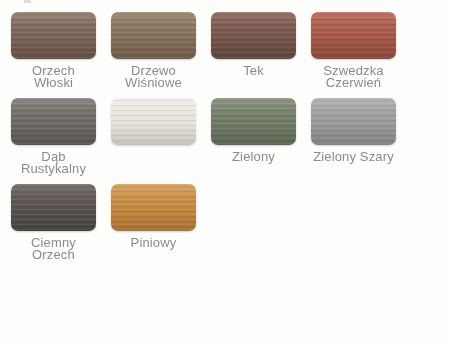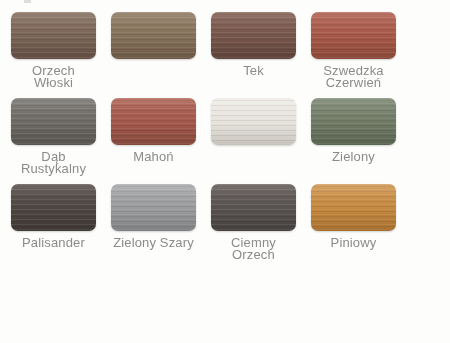--- a/index.html
+++ b/index.html
@@ -108,20 +108,22 @@
           <div class="swatch-grain"></div>
           <div class="swatch-sheen"></div>
         </div>
         <div class="swatch-label">Orzech Włoski</div>
       </div>
       <div class="swatch-cell">
         <div class="swatch-chip" style="background: linear-gradient(rgb(144, 123, 99) 0%, rgb(133, 112, 89) 50%, rgb(119, 99, 78) 100%);">
           <div class="swatch-grain"></div>
           <div class="swatch-sheen"></div>
         </div>
+        <div class="swatch-label">Drzewo
+Wiśniowe</div>
       </div>
       <div class="swatch-cell">
         <div class="swatch-chip" style="background: linear-gradient(rgb(130, 95, 82) 0%, rgb(118, 86, 75) 50%, rgb(104, 74, 65) 100%);">
           <div class="swatch-grain"></div>
           <div class="swatch-sheen"></div>
         </div>
         <div class="swatch-label">Tek</div>
       </div>
       <div class="swatch-cell">
         <div class="swatch-chip" style="background: linear-gradient(rgb(176, 96, 79) 0%, rgb(166, 88, 71) 50%, rgb(153, 80, 63) 100%);">
@@ -133,45 +135,31 @@
       </div>
       <div class="swatch-cell">
         <div class="swatch-chip" style="background: linear-gradient(rgb(120, 117, 113) 0%, rgb(109, 106, 101) 50%, rgb(95, 92, 88) 100%);">
           <div class="swatch-grain"></div>
           <div class="swatch-sheen"></div>
         </div>
         <div class="swatch-label">Dąb
 Rustykalny</div>
       </div>
       <div class="swatch-cell">
-        <div class="swatch-chip" style="background: linear-gradient(rgb(172, 96, 82) 0%, rgb(162, 88, 74) 50%, rgb(147, 80, 67) 100%);">
-          <div class="swatch-grain"></div>
-          <div class="swatch-sheen"></div>
-        </div>
-        <div class="swatch-label">Mahoń</div>
-      </div>
-      <div class="swatch-cell">
         <div class="swatch-chip" style="background: linear-gradient(rgb(239, 236, 230) 0%, rgb(230, 227, 220) 50%, rgb(219, 215, 208) 100%);">
           <div class="swatch-grain"></div>
           <div class="swatch-sheen"></div>
         </div>
       </div>
       <div class="swatch-cell">
         <div class="swatch-chip" style="background: linear-gradient(rgb(124, 134, 113) 0%, rgb(112, 123, 102) 50%, rgb(99, 110, 90) 100%);">
           <div class="swatch-grain"></div>
           <div class="swatch-sheen"></div>
         </div>
         <div class="swatch-label">Zielony</div>
-      </div>
-      <div class="swatch-cell">
-        <div class="swatch-chip" style="background: linear-gradient(rgb(88, 80, 74) 0%, rgb(78, 70, 65) 50%, rgb(68, 61, 56) 100%);">
-          <div class="swatch-grain"></div>
-          <div class="swatch-sheen"></div>
-        </div>
-        <div class="swatch-label">Palisander</div>
       </div>
       <div class="swatch-cell">
         <div class="swatch-chip" style="background: linear-gradient(rgb(168, 169, 171) 0%, rgb(154, 155, 157) 50%, rgb(141, 142, 144) 100%);">
           <div class="swatch-grain"></div>
           <div class="swatch-sheen"></div>
         </div>
         <div class="swatch-label">Zielony Szary</div>
       </div>
       <div class="swatch-cell">
         <div class="swatch-chip" style="background: linear-gradient(rgb(99, 92, 89) 0%, rgb(88, 82, 80) 50%, rgb(76, 71, 69) 100%);">

